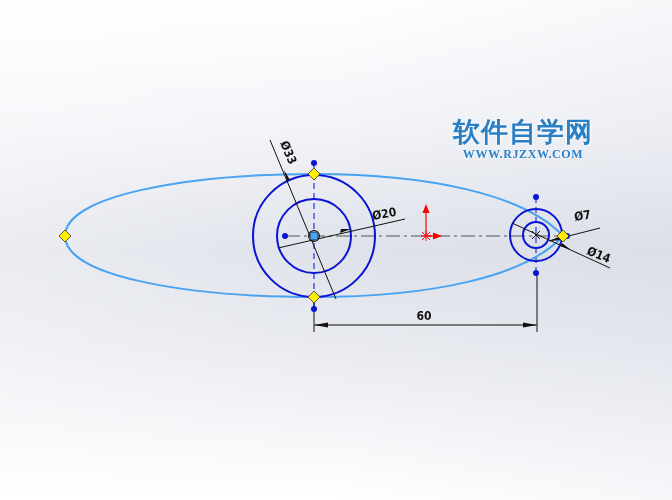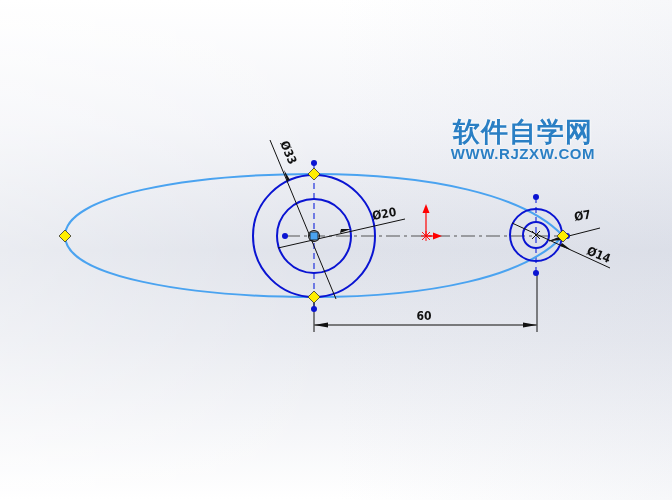--- a/index.html
+++ b/index.html
@@ -18,22 +18,22 @@
   svg.sketch { position: absolute; left: 0; top: 0; }
   .watermark {
     position: absolute; left: 443px; top: 116px; width: 160px; text-align: center;
   }
   .wm-title {
     font-family: "DejaVu Sans", sans-serif; font-weight: bold;
     font-size: 27px; color: #2a7fc4; letter-spacing: 1px; line-height: 32px;
     text-shadow: 0 0 2px #fff, 0 0 3px #fff;
   }
   .wm-url {
-    font-family: Liberation Sans, sans-serif; font-weight: bold;
-    font-size: 15px; color: #2a7fc4; letter-spacing: 0.6px; line-height: 12px;
+    font-family: Liberation Serif, serif; font-weight: bold;
+    font-size: 12px; color: #2a7fc4; letter-spacing: 0.6px; line-height: 12px;
     text-shadow: 0 0 2px #fff;
   }
   .dimtext {
     font-family: "DejaVu Sans Condensed", "DejaVu Sans", sans-serif;
     font-weight: bold; font-size: 12px; fill: #111;
   }
 </style>
 </head>
 <body>
 

